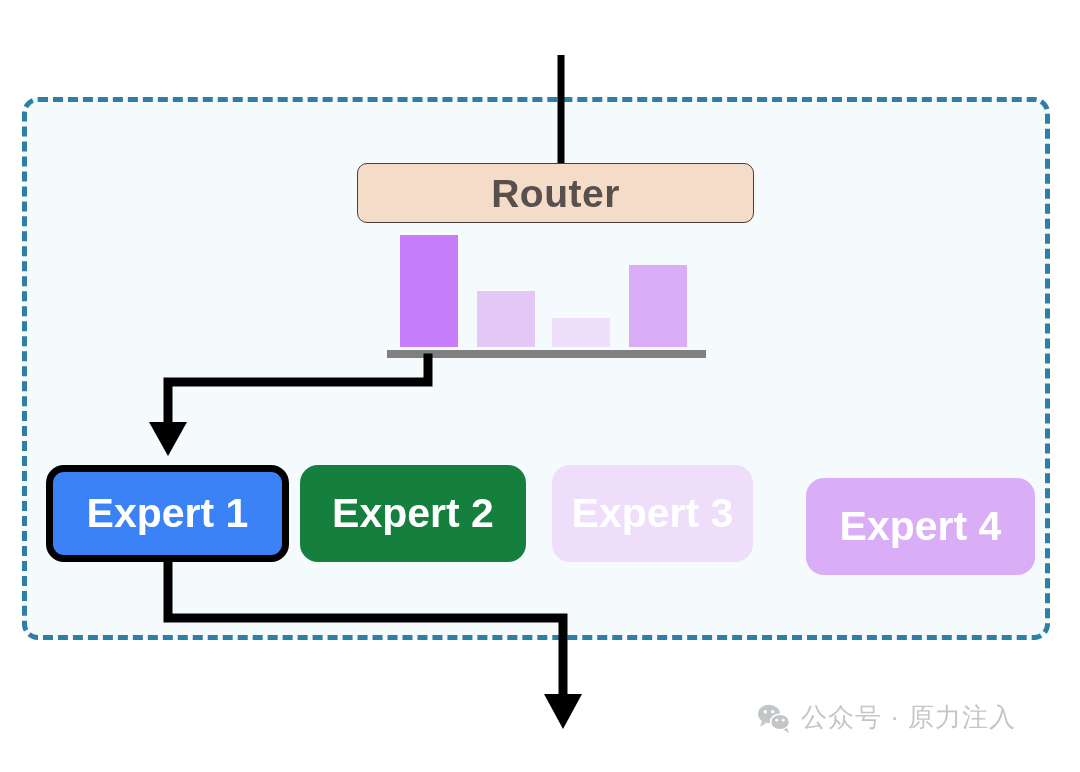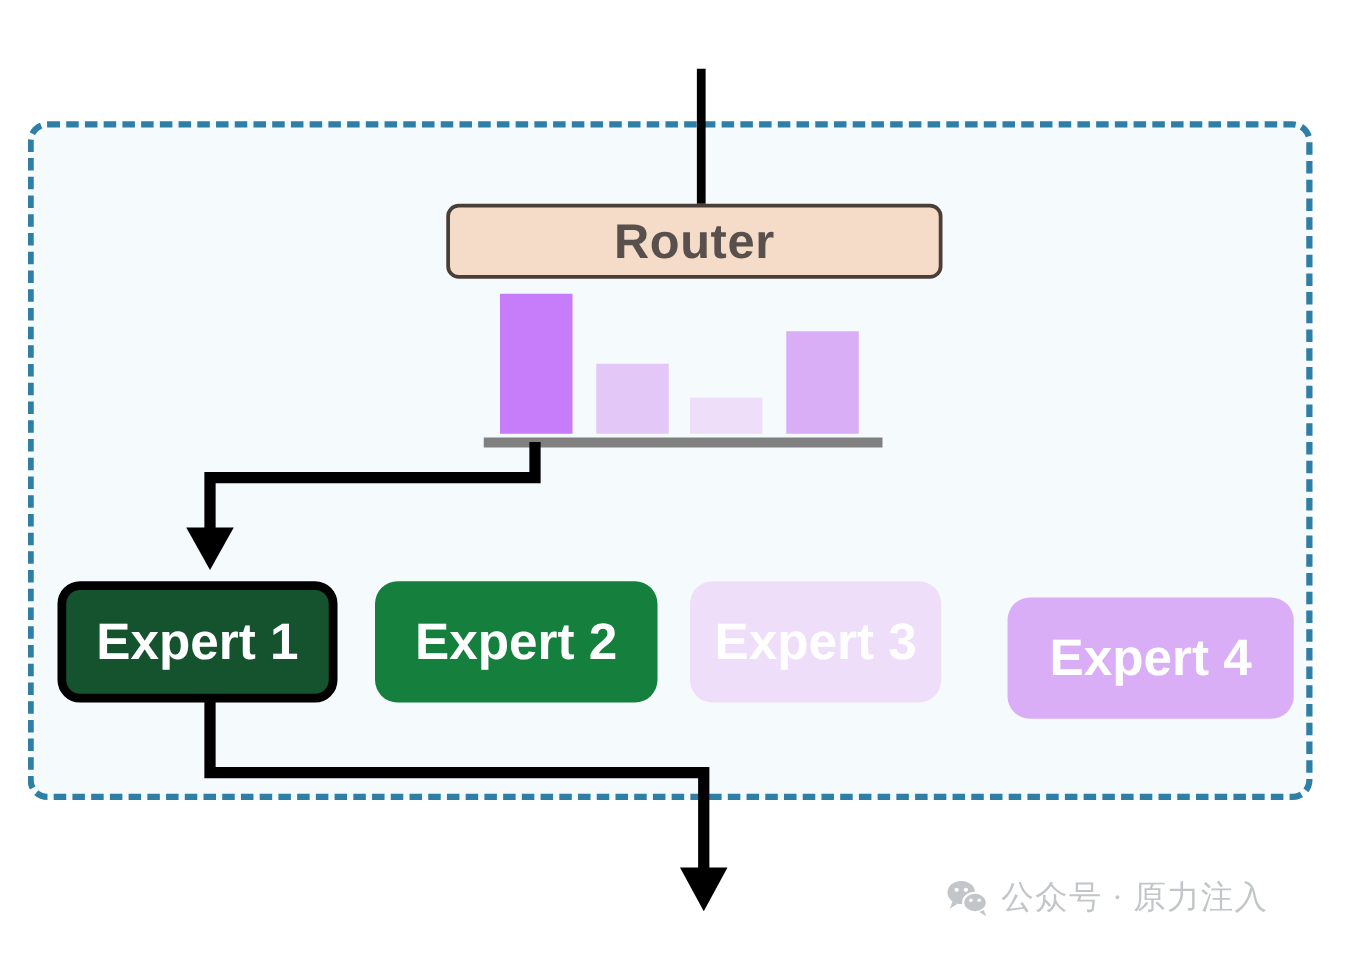--- a/index.html
+++ b/index.html
@@ -36,21 +36,21 @@
   }
 
   
   .router-box {
     position: absolute;
     left: 357px;
     top: 163px;
     width: 397px;
     height: 60px;
     box-sizing: border-box;
-    border: 3px solid #f97316;
+    border: 1px solid #f97316;
     border-radius: 10px;
     background: #f5dcc8;
     display: flex;
     align-items: center;
     justify-content: center;
   }
   .router-label {
     font-size: 39px;
     font-weight: bold;
     color: #58504c;
@@ -123,21 +123,21 @@
     position: absolute;
     left: 757px;
     top: 700px;
     display: flex;
     align-items: center;
     gap: 10px;
   }
   .wm-text {
     font-size: 26px;
     color: #c3c6c8;
-    font-family: Liberation Serif, serif;
+    font-family: Liberation Sans, sans-serif;
     letter-spacing: 1px;
     white-space: nowrap;
   }
 </style>
 </head>
 <body>
 
 <div id="stage">
 
   <div class="moe-block" style="border-color: rgb(46, 126, 166); background: rgb(245, 250, 253);"></div>
@@ -149,21 +149,21 @@
   <div class="router-chart">
     <div class="chart-plot">
       <div class="bar" style="left: 13px; width: 58px; height: 112px; background: rgb(199, 125, 250);"></div>
       <div class="bar" style="left: 90px; width: 58px; height: 56px; background: rgb(227, 200, 247);"></div>
       <div class="bar" style="left: 165px; width: 58px; height: 29px; background: rgb(239, 222, 250);"></div>
       <div class="bar" style="left: 242px; width: 58px; height: 82px; background: rgb(217, 174, 247);"></div>
     </div>
     <div class="chart-baseline" style="background: rgb(128, 128, 128);"></div>
   </div>
 
-  <div class="expert selected" style="left: 46px; width: 224px; background: #14532d;">
+  <div class="expert selected" style="left: 46px; width: 243px; background: #3b82f6;">
     <span class="expert-label">Expert 1</span>
   </div>
   <div class="expert" style="left: 300px; width: 226px; background: #15803d;">
     <span class="expert-label">Expert 2</span>
   </div>
   <div class="expert" style="left: 552px; width: 201px; background: rgb(239, 222, 250);">
     <span class="expert-label">Expert 3</span>
   </div>
   <div class="expert" style="left: 806px; width: 229px; background: rgb(217, 174, 247); margin-top: 13px;">
     <span class="expert-label">Expert 4</span>

